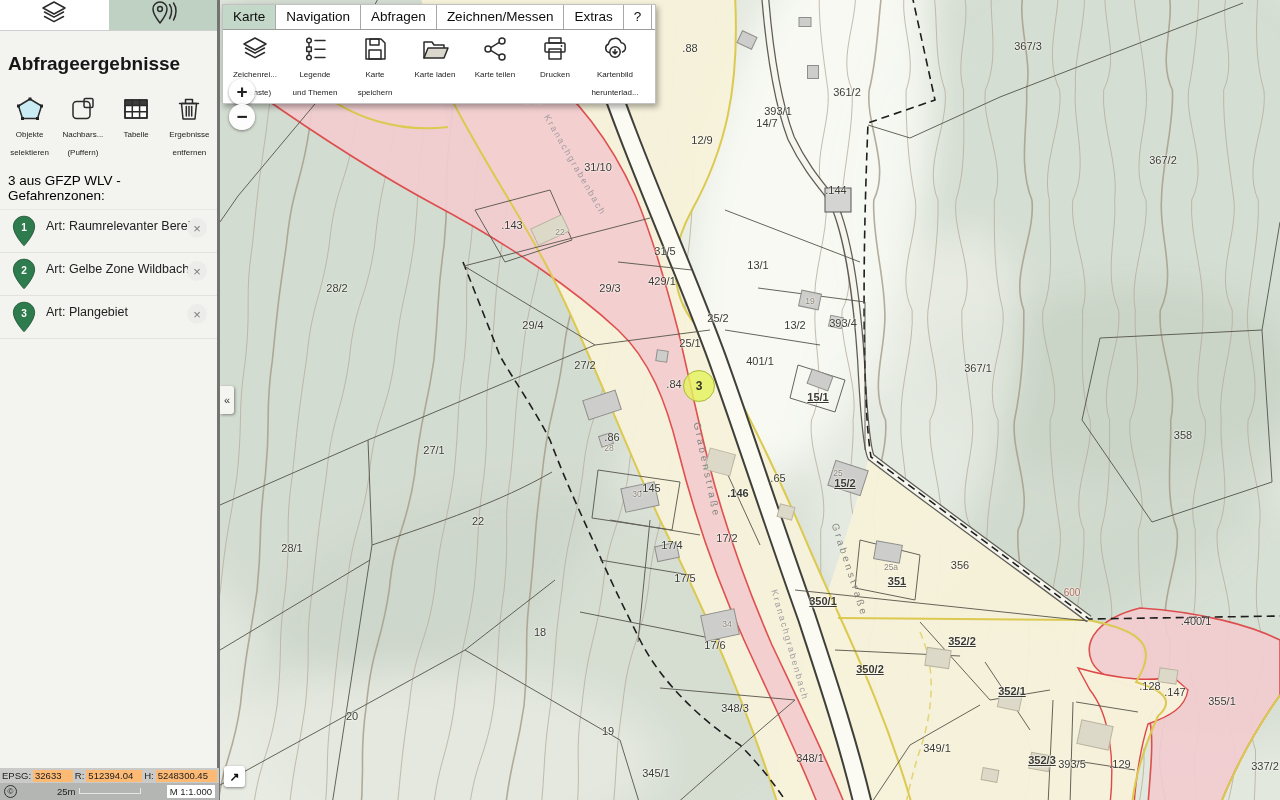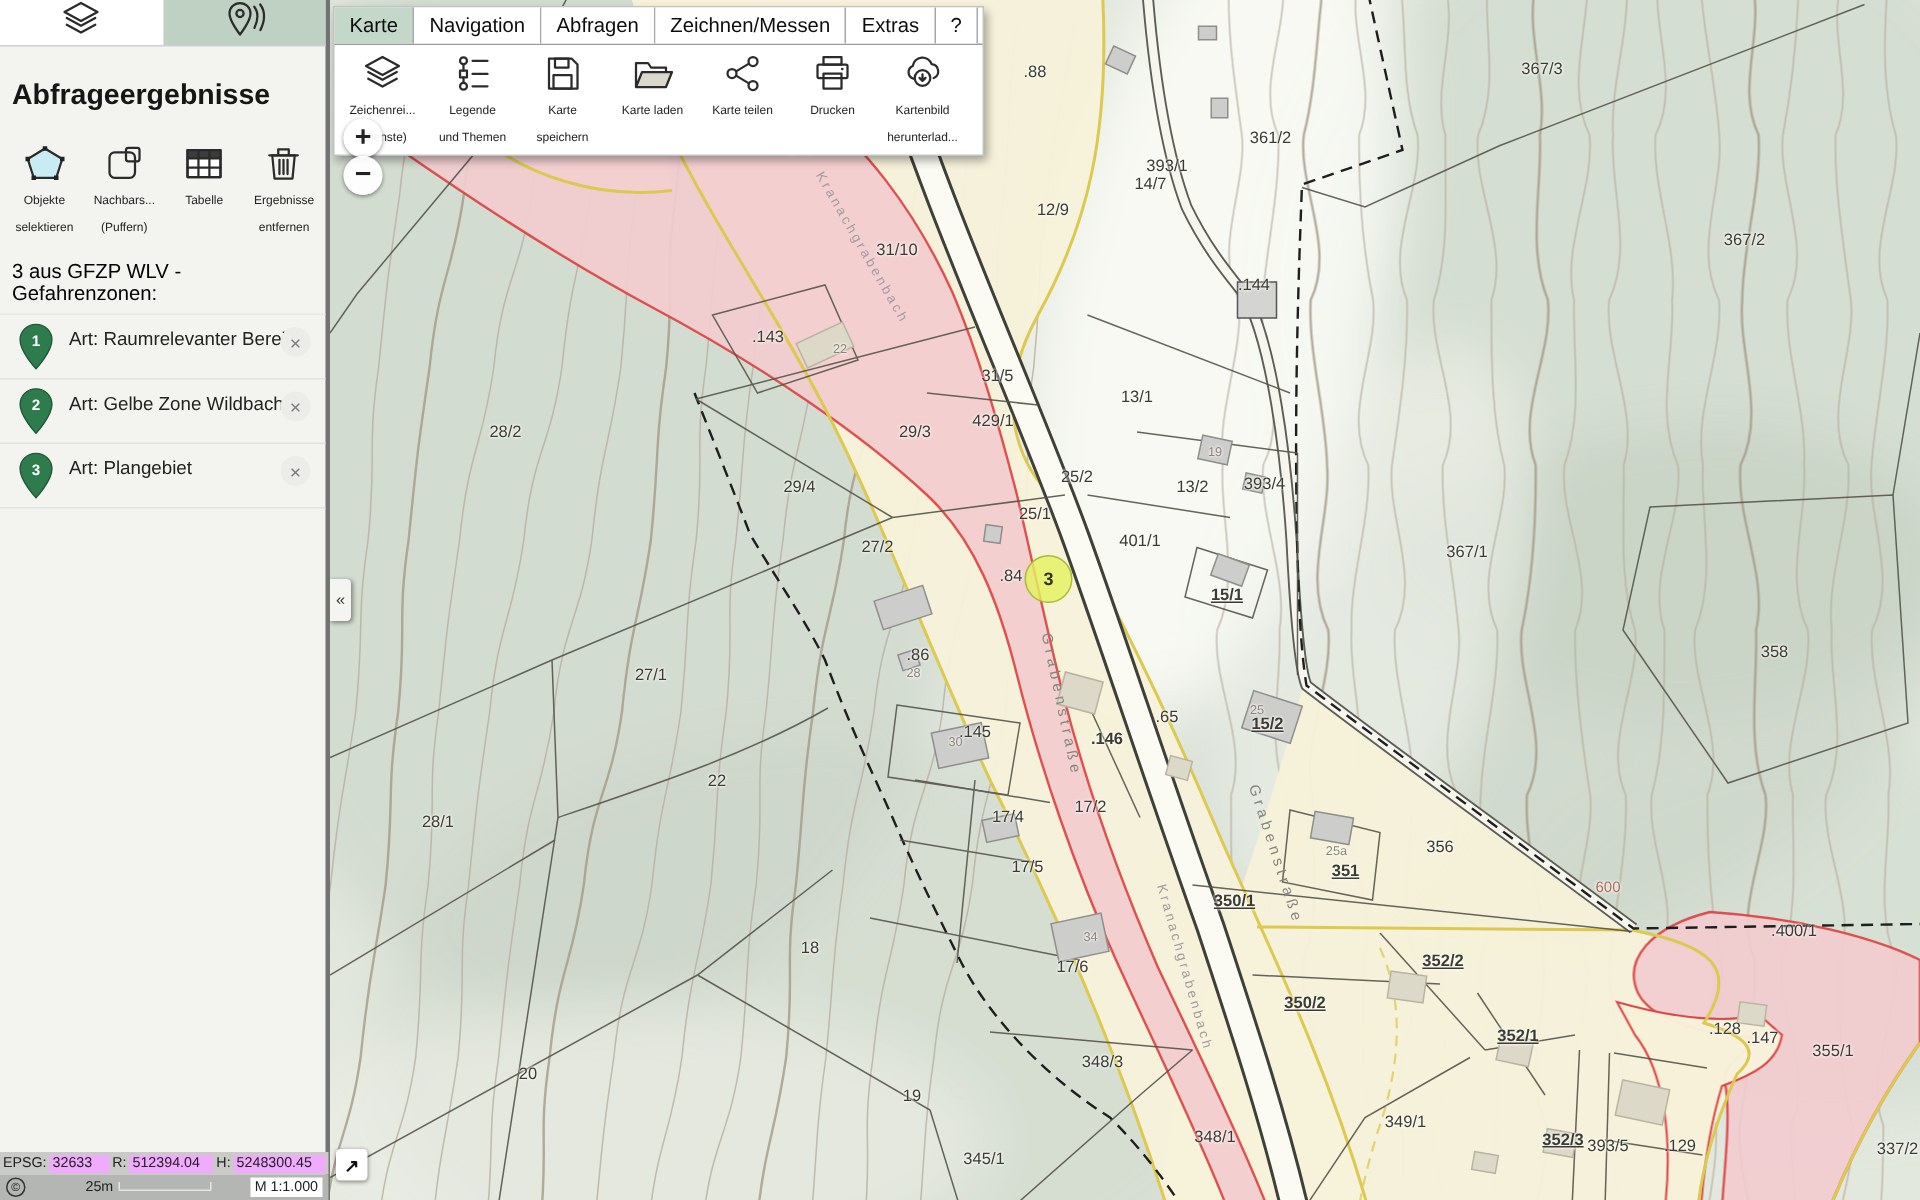--- a/index.html
+++ b/index.html
@@ -15,21 +15,21 @@
   .stool{width:52px;text-align:center;cursor:pointer;}
   .stool .sic{height:28px;display:flex;align-items:center;justify-content:center;}
   .stool .slb{font-size:8px;line-height:1.25;color:#222;white-space:pre-line;}
   .results-heading{font-size:13.5px;color:#000;padding:14px 8px 6px 8px;}
   .result-item{position:relative;height:42px;border-bottom:1px solid #e2e2e0;}
   .result-item:first-of-type{border-top:1px solid #e8e8e6;}
   .rpin{position:absolute;left:12px;top:5px;}
   .rlabel{position:absolute;left:46px;top:9px;font-size:12.5px;color:#222;}
   .rclose{position:absolute;right:10px;top:8px;width:20px;height:20px;border-radius:50%;background:#ececea;color:#7a7a7a;font-size:13px;display:flex;align-items:center;justify-content:center;cursor:pointer;}
   .coordbar{position:absolute;bottom:17px;left:0;width:219px;height:15px;background:#cacac8;display:flex;align-items:center;font-size:9.5px;color:#222;padding:0 2px;box-sizing:border-box;gap:2px;}
-  .coordbar .cv{background:#f0abfc;height:12px;line-height:12px;padding:0 2px;}
+  .coordbar .cv{background:#fdba74;height:12px;line-height:12px;padding:0 2px;}
   .scalebar{position:absolute;bottom:0;left:0;width:219px;height:17px;background:#b3b6b2;display:flex;align-items:center;font-size:9.5px;color:#222;padding:0 4px;box-sizing:border-box;}
   .copy{width:11px;height:11px;border:1px solid #333;border-radius:50%;display:flex;align-items:center;justify-content:center;font-size:8px;margin-right:40px;}
   .sline{position:relative;width:62px;height:7px;border-bottom:1px solid #e6e6e6;margin:0 3px 3px 4px;}
   .sline:before,.sline:after{content:"";position:absolute;bottom:0;width:1px;height:5px;background:#e6e6e6;}
   .sline:before{left:0;} .sline:after{right:0;}
   .mratio{background:#fff;padding:0 3px;height:13px;line-height:13px;margin-left:auto;}
   
   .map{position:absolute;left:220px;top:0;width:1060px;height:800px;overflow:hidden;}
   .map svg.base{position:absolute;left:0;top:0;}
   .lbl{position:absolute;transform:translate(-50%,-50%);font-size:11px;color:#3b3b32;white-space:nowrap;text-shadow:0 0 2px #fff,0 0 2px #fff;z-index:5;}

